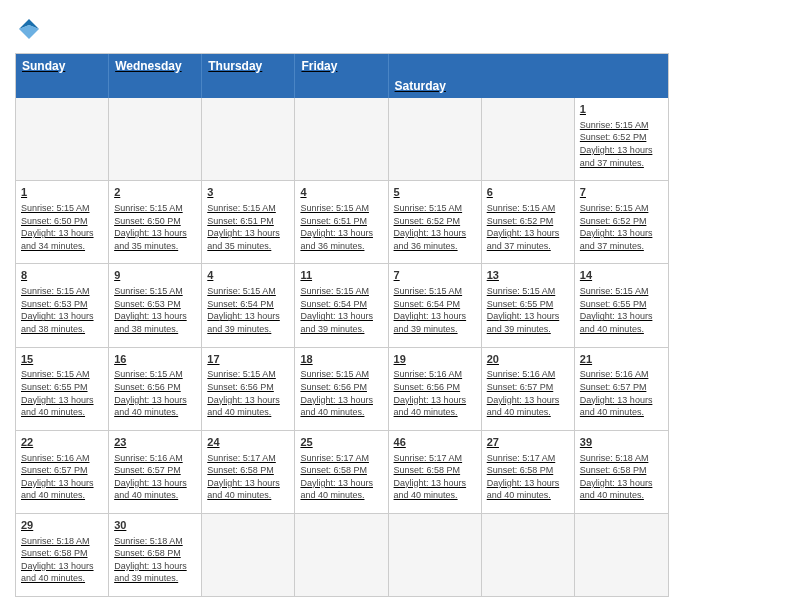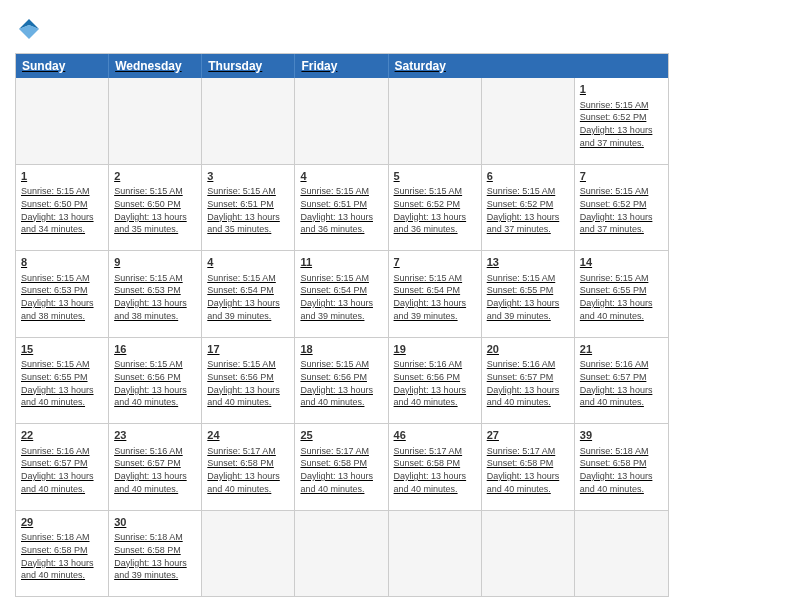--- a/index.html
+++ b/index.html
@@ -75,20 +75,21 @@
     .cal-header-cell {
       color: #fff;
       font-size: 12px;
       font-weight: bold;
       padding: 5px 6px;
       text-align: left;
       border-right: 1px solid #4a85c5;
     }
     .cal-header-cell:last-child {
       border-right: none;
+      margin-top: 20px;
     }
     .cal-body {
       display: flex;
       flex-direction: column;
       flex: 1;
     }
     .cal-week {
       display: grid;
       grid-template-columns: repeat(7, 1fr);
       flex: 1;

